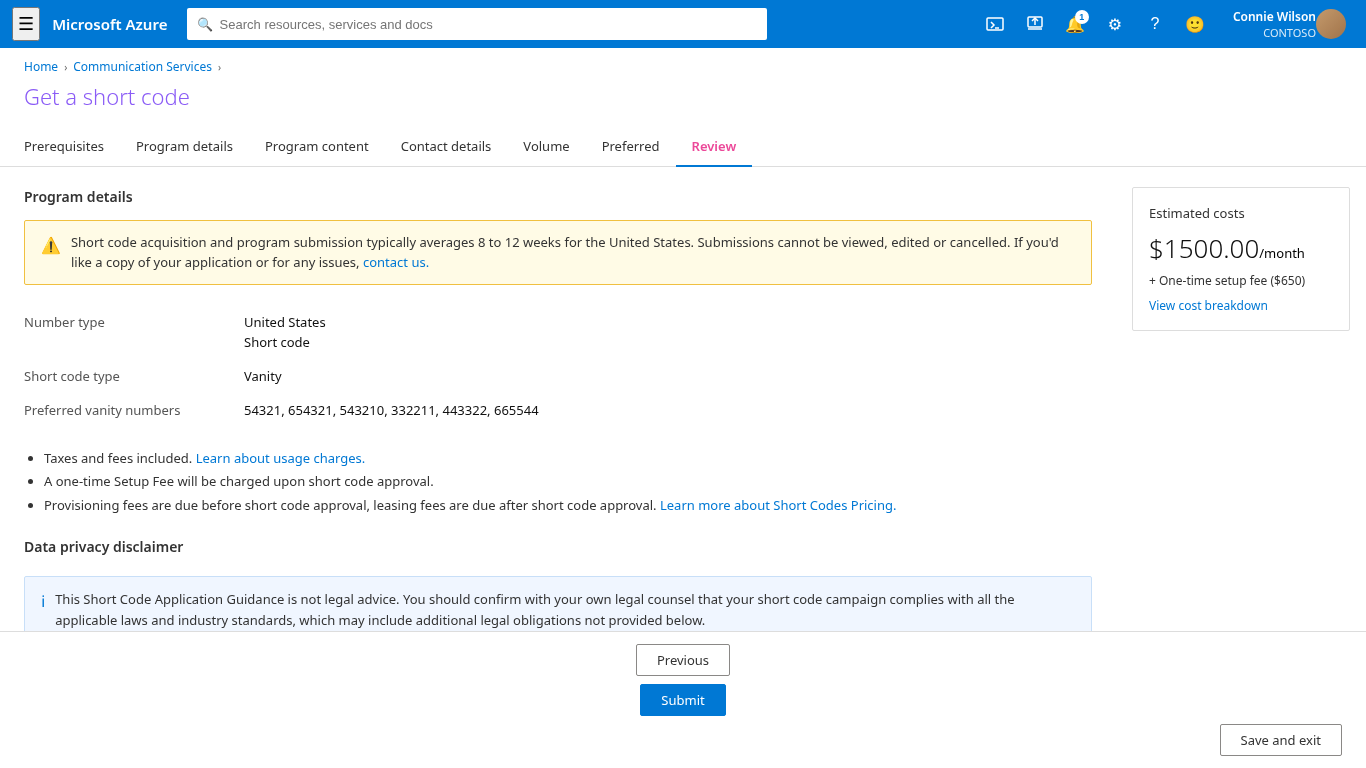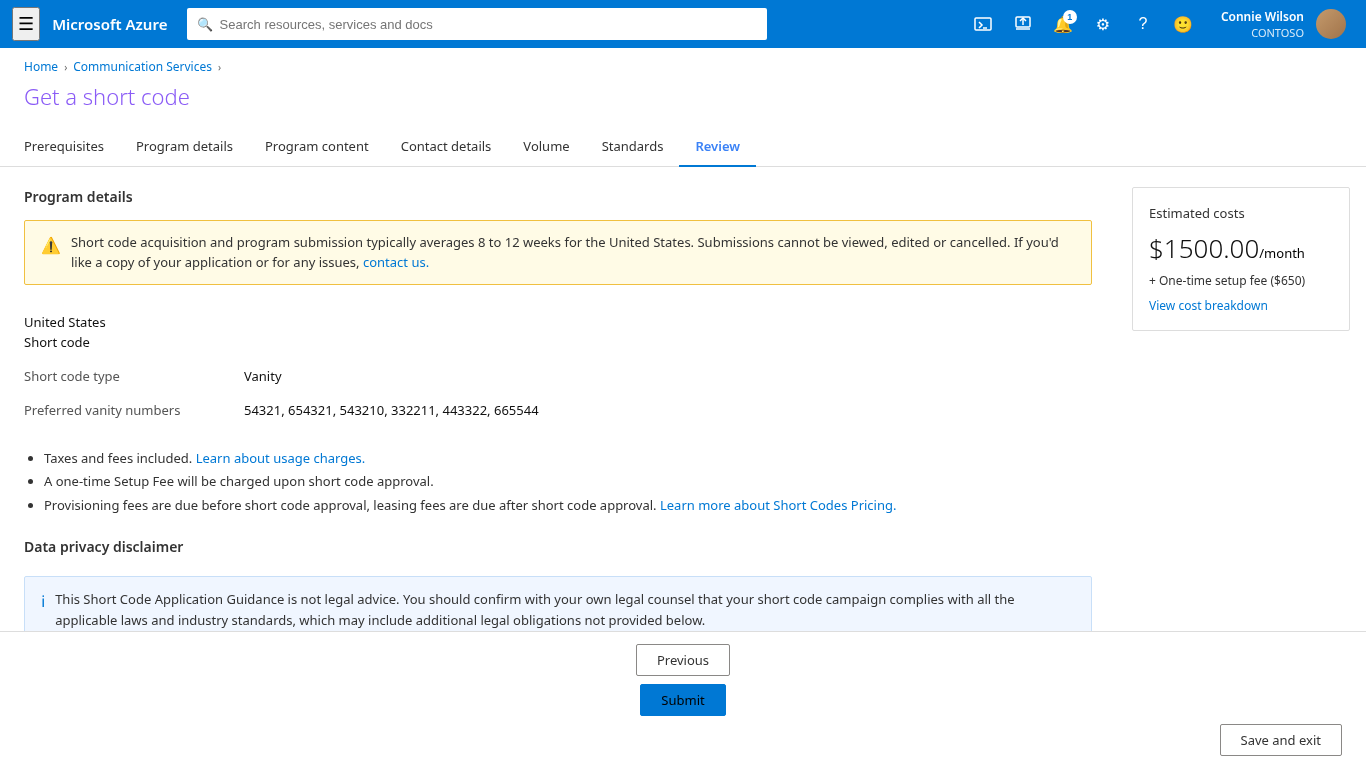--- a/index.html
+++ b/index.html
@@ -63,21 +63,21 @@
       font-weight: 700;
       width: 14px;
       height: 14px;
       display: flex;
       align-items: center;
       justify-content: center;
     }
     .topnav-user {
       display: flex;
       align-items: center;
-      gap: 12px;
+      gap: 0;
       cursor: pointer;
       padding: 4px 8px;
       border-radius: 2px;
     }
     .topnav-user-info { text-align: right; }
     .topnav-user-name { font-size: 12px; font-weight: 600; }
     .topnav-user-org { font-size: 11px; opacity: 0.85; }
     .avatar {
       width: 30px;
       height: 30px;
@@ -129,21 +129,21 @@
     .tab-item {
       padding: 10px 16px;
       font-size: 13px;
       cursor: pointer;
       color: #333;
       border-bottom: 2px solid transparent;
       margin-bottom: -1px;
       white-space: nowrap;
     }
     .tab-item:first-child { padding-left: 0; }
-    .tab-item.active { color: #3b82f6; border-bottom-color: #0078d4; font-weight: 600; text-align: center; }
+    .tab-item.active { color: #ec4899; border-bottom-color: #0078d4; font-weight: 600; text-align: center; }
 
     
     .main-content {
       display: flex;
       flex: 1;
       overflow: hidden;
     }
 
     
     .left-panel {
@@ -235,21 +235,21 @@
       font-family: inherit;
     }
     .btn-outline {
       background: #fff;
       border: 1px solid #8a8886;
       color: #333;
     }
     .btn-primary {
       background: #0078d4;
       border: 1px solid #0078d4;
-      color: #000000;
+      color: #ffffff;
     }
     .btn-save-exit {
       margin-left: auto;
       background: #fff;
       border: 1px solid #8a8886;
       color: #333;
     }
   </style>
 </head>
 <body>
@@ -304,40 +304,41 @@
 </div>
 
 <h1 class="page-title">Get a short code</h1>
 
 <div class="tabs-bar">
   <div class="tab-item">Prerequisites</div>
   <div class="tab-item">Program details</div>
   <div class="tab-item">Program content</div>
   <div class="tab-item">Contact details</div>
   <div class="tab-item">Volume</div>
-  <div class="tab-item">Standards</div>
+  <div class="tab-item">Preferred</div>
   <div class="tab-item active">Review</div>
 </div>
 
 <div class="main-content">
 
   <div class="left-panel">
 
     <div class="section-title">Program details</div>
 
     <div class="warning-box">
       <span class="warning-icon">⚠️</span>
       <div class="warning-text">
         <span>Short code acquisition and program submission typically averages 8 to 12 weeks for the United States. Submissions cannot be viewed, edited or cancelled. If you'd like a copy of your application or for any issues,</span>
         <a class="warning-link"> <span>contact us.</span></a>
       </div>
     </div>
 
     <div class="info-table">
       <div class="info-row">
+        <span class="info-label">Number type</span>
         <div class="info-value info-value-multi">
           <span>United States</span>
           <span>Short code</span>
         </div>
       </div>
       <div class="info-row">
         <span class="info-label">Short code type</span>
         <span class="info-value">Vanity</span>
       </div>
       <div class="info-row">

